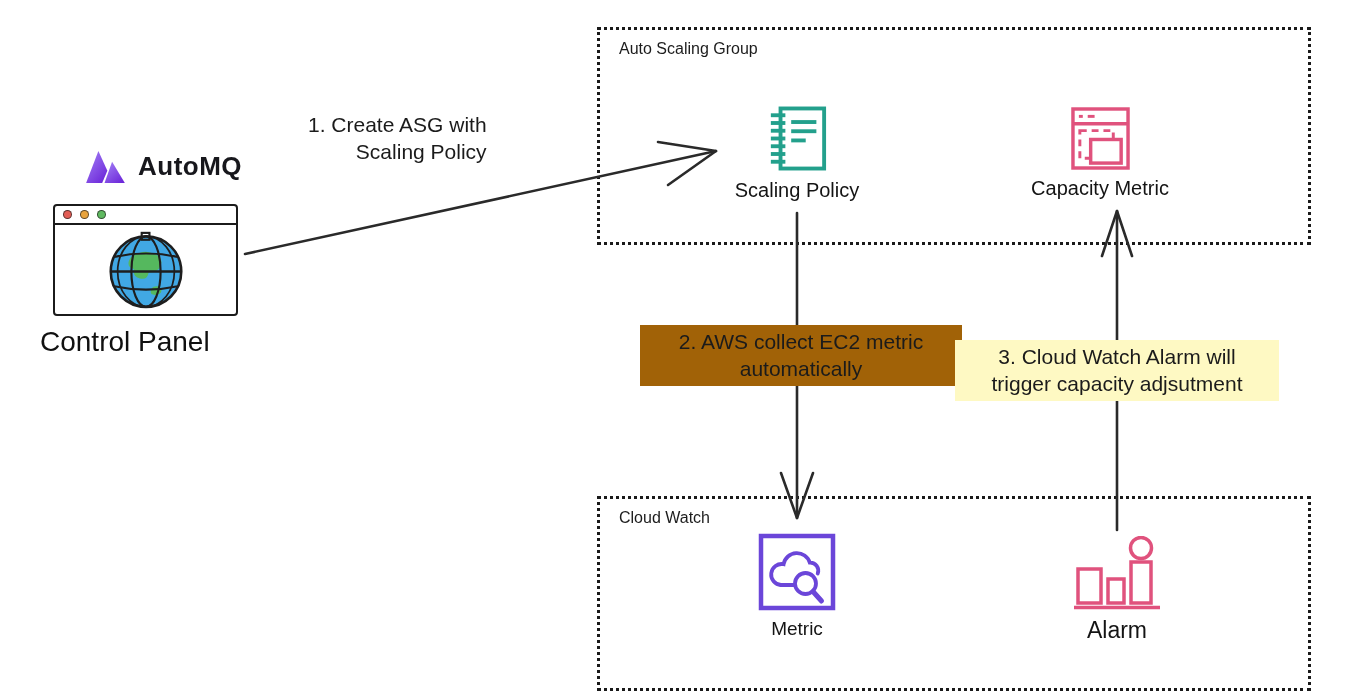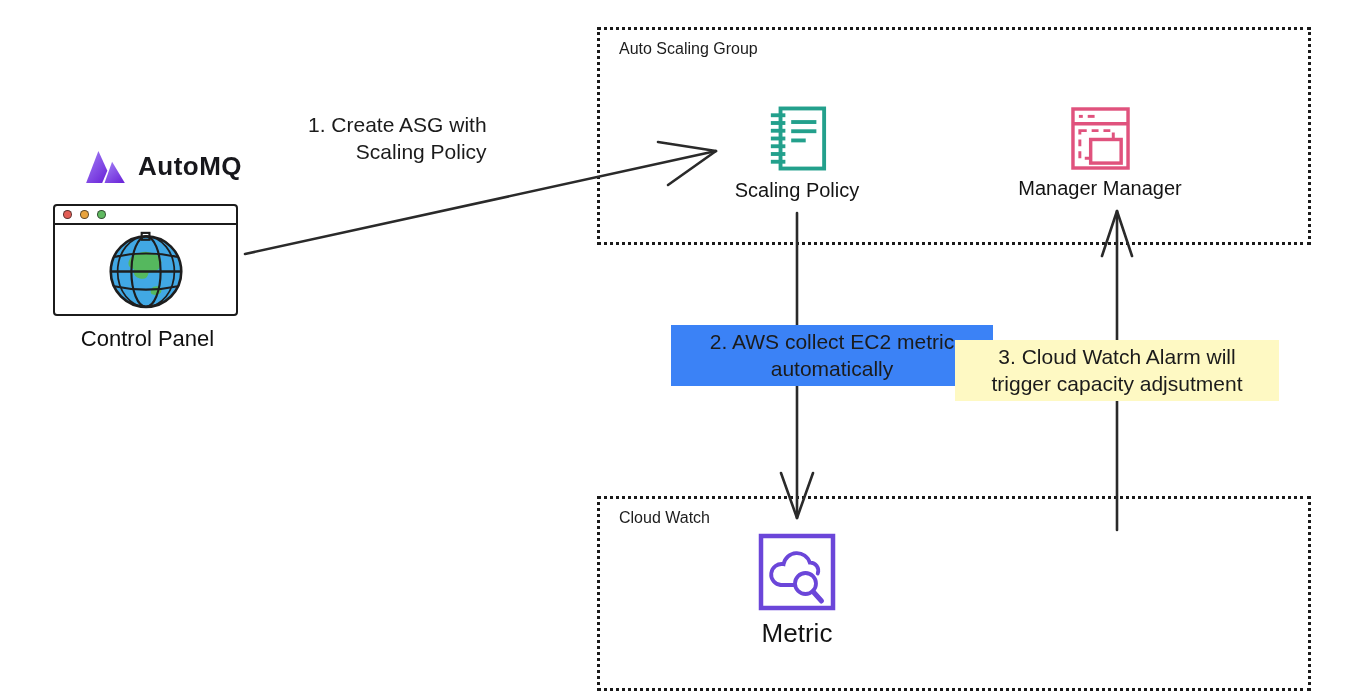--- a/index.html
+++ b/index.html
@@ -22,51 +22,51 @@
               padding-left:8px; gap:8px; }
   .dot { width:9px; height:9px; border-radius:50%; border:1.5px solid rgba(20,20,20,0.65); box-sizing:border-box; }
   .dot.red { background:var(--dot-red,#e25d55); }
   .dot.yellow { background:var(--dot-yellow,#e8a33d); }
   .dot.green { background:var(--dot-green,#5fb960); }
   .globe-wrap { display:flex; justify-content:center; align-items:center; height:88px; }
   .globe-fill { fill:var(--globe-blue,#41a8e4); }
   .globe-land { fill:var(--globe-green,#55b85e); }
   .globe-line { stroke:#1e1e1e; fill:none; }
 
-  .cp-label { left:40px; top:326px; width:215px; text-align:center; font-size:22px; color:#101010; z-index:3; }
+  .cp-label { left:40px; top:326px; width:215px; font-size:28px; color:#101010; z-index:3; }
 
   
   .box { border:3px dotted #1a1a1a; box-sizing:border-box; z-index:0; background:transparent; }
   #asg-box { left:597px; top:27px; width:714px; height:218px; }
   #cw-box  { left:597px; top:496px; width:714px; height:195px; }
   .box-title { position:absolute; left:19px; top:10px; font-size:16px; color:#1c1c1c; }
 
   
   #arrows { left:0; top:0; z-index:1; pointer-events:none; }
   .arrow { stroke:#2a2a2a; stroke-width:2.6; fill:none; stroke-linecap:round; stroke-linejoin:round; }
 
   
   .node { display:flex; flex-direction:column; align-items:center; z-index:2; }
   .node .nlabel { margin-top:7px; font-size:20px; color:#141414; white-space:nowrap; }
   #node-scaling-policy   { left:737px; top:105px; width:120px; }
   #node-capacity-manager { left:1030px; top:107px; width:140px; }
   #node-metric           { left:737px; top:533px; width:120px; }
-  #node-metric .nlabel   { font-size:26px; }
+  #node-metric .nlabel   { font-size:19px; }
   #node-alarm            { left:1057px; top:536px; width:120px; }
   #node-alarm .nlabel    { font-size:23px; }
 
   .teal-stroke   { stroke:var(--teal,#23a08c); fill:none; }
   .pink-stroke   { stroke:var(--pink,#e0527d); fill:none; }
   .purple-stroke { stroke:var(--purple,#6b46d9); fill:none; }
   .white-fill    { fill:#ffffff; }
 
   
   .step { font-size:21px; line-height:1.3; color:#1b1b1b; white-space:pre-line; z-index:2; }
   #step1 { left:308px; top:111px; text-align:right; }
-  #step2 { left:671px; top:325px; width:322px; text-align:center; background:#3b82f6; padding:3px 0; }
+  #step2 { left:640px; top:325px; width:322px; text-align:center; background:#a16207; padding:3px 0; }
   #step3 { left:955px; top:340px; width:324px; text-align:center; background:#fef9c3; padding:3px 0; }
 </style>
 </head>
 <body>
 
 <div id="canvas">
 
   <svg id="arrows" class="abs" width="1368" height="694">
 
     <path class="arrow" d="M245 254 L716 151"></path>
@@ -144,34 +144,44 @@
 
   <div id="node-capacity-manager" class="abs node">
     <svg width="59" height="63" viewBox="0 0 60 64">
       <rect class="pink-stroke" x="2" y="2" width="56" height="60" stroke-width="3.5"></rect>
       <line class="pink-stroke" x1="2" y1="17" x2="58" y2="17" stroke-width="3.5"></line>
       <line class="pink-stroke" x1="8" y1="9.5" x2="12" y2="9.5" stroke-width="3"></line>
       <line class="pink-stroke" x1="17" y1="9.5" x2="24" y2="9.5" stroke-width="3"></line>
       <rect class="pink-stroke" x="9" y="24" width="34" height="28" stroke-width="3" stroke-dasharray="7 5"></rect>
       <rect class="pink-stroke white-fill" x="20" y="33" width="31" height="24" stroke-width="3.5"></rect>
     </svg>
-    <div class="nlabel">Manager Manager</div>
+    <div class="nlabel">Capacity Metric</div>
   </div>
 
   <div id="node-metric" class="abs node">
     <svg width="78" height="78" viewBox="0 0 78 78">
       <rect class="purple-stroke" x="3" y="3" width="72" height="72" stroke-width="4.5"></rect>
       <path class="purple-stroke" stroke-width="3.8" stroke-linecap="round" d="M23 52 a10.5 10.5 0 1 1 2.6 -20.8 a13.5 13.5 0 0 1 26.2 -1.6 a8 8 0 0 1 7.9 10.9"></path>
       <path class="purple-stroke" stroke-width="3.8" stroke-linecap="round" d="M23 52 h15"></path>
       <circle class="purple-stroke white-fill" cx="47.5" cy="50.5" r="10.5" stroke-width="3.8"></circle>
       <path class="purple-stroke" stroke-width="5" stroke-linecap="round" d="M55 58.5 L63.5 68"></path>
     </svg>
     <div class="nlabel">Metric</div>
   </div>
 
+  <div id="node-alarm" class="abs node">
+    <svg width="90" height="74" viewBox="0 0 90 74">
+      <circle class="pink-stroke" cx="69" cy="12" r="10.5" stroke-width="3.5"></circle>
+      <rect class="pink-stroke" x="59" y="26" width="20" height="41" stroke-width="3.5"></rect>
+      <rect class="pink-stroke" x="6" y="33" width="23" height="34" stroke-width="3.5"></rect>
+      <rect class="pink-stroke" x="36" y="43" width="16" height="24" stroke-width="3.5"></rect>
+      <line class="pink-stroke" x1="2" y1="71.5" x2="88" y2="71.5" stroke-width="3.5"></line>
+    </svg>
+    <div class="nlabel">Alarm</div>
+  </div>
 
   <div id="step1" class="abs step">1. Create ASG with
 Scaling Policy</div>
   <div id="step2" class="abs step">2. AWS collect EC2 metric
 automatically</div>
   <div id="step3" class="abs step">3. Cloud Watch Alarm will
 trigger capacity adjsutment</div>
 
 </div>
 

